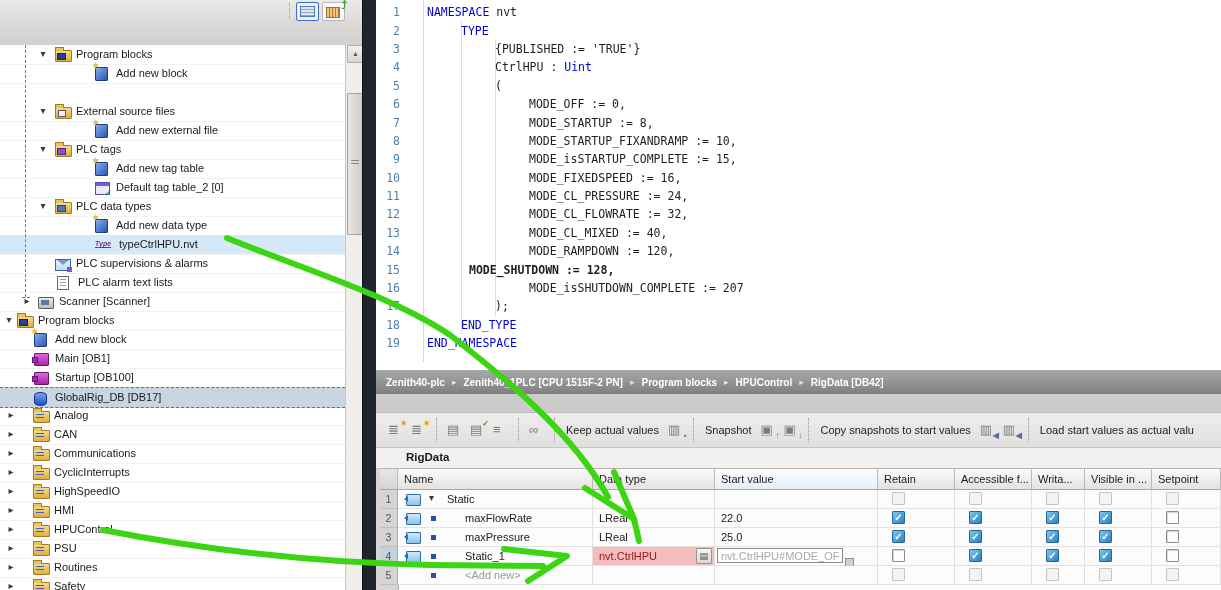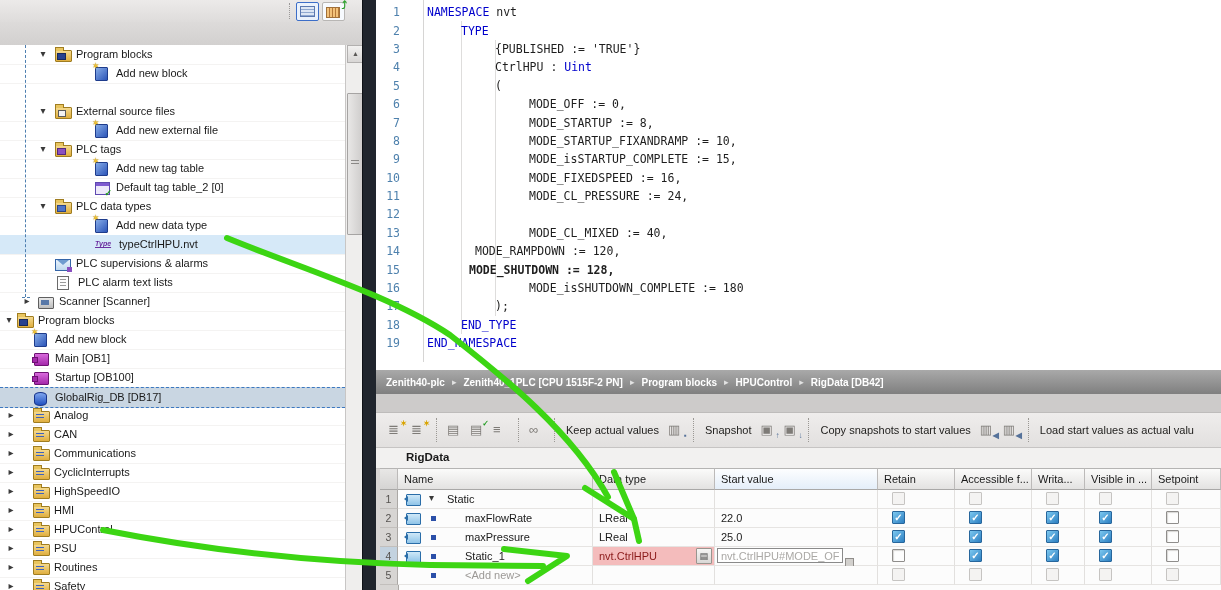--- a/index.html
+++ b/index.html
@@ -388,36 +388,37 @@
         <div class="cline">
           <div class="cnum">10</div>
           <div class="ctext" style="padding-left: 106px;"><span>MODE_FIXEDSPEED := 16,</span></div>
         </div>
         <div class="cline">
           <div class="cnum">11</div>
           <div class="ctext" style="padding-left: 106px;"><span>MODE_CL_PRESSURE := 24,</span></div>
         </div>
         <div class="cline">
           <div class="cnum">12</div>
+          <div class="ctext" style="padding-left: 106px;"><span>MODE_CL_FLOWRATE := 32,</span></div>
         </div>
         <div class="cline">
           <div class="cnum">13</div>
           <div class="ctext" style="padding-left: 106px;"><span>MODE_CL_MIXED := 40,</span></div>
         </div>
         <div class="cline">
           <div class="cnum">14</div>
-          <div class="ctext" style="padding-left: 52px;"><span>MODE_RAMPDOWN := 120,</span></div>
+          <div class="ctext" style="padding-left: 106px;"><span>MODE_RAMPDOWN := 120,</span></div>
         </div>
         <div class="cline">
           <div class="cnum">15</div>
           <div class="ctext" style="padding-left: 46px; font-weight: bold;"><span>MODE_SHUTDOWN := 128,</span></div>
         </div>
         <div class="cline">
           <div class="cnum">16</div>
-          <div class="ctext" style="padding-left: 106px;"><span>MODE_isSHUTDOWN_COMPLETE := 180</span></div>
+          <div class="ctext" style="padding-left: 106px;"><span>MODE_isSHUTDOWN_COMPLETE := 207</span></div>
         </div>
         <div class="cline">
           <div class="cnum">17</div>
           <div class="ctext" style="padding-left: 72px;"><span>);</span></div>
         </div>
         <div class="cline">
           <div class="cnum">18</div>
           <div class="ctext" style="padding-left: 38px;"><span class="kw">END_TYPE</span></div>
         </div>
         <div class="cline">

